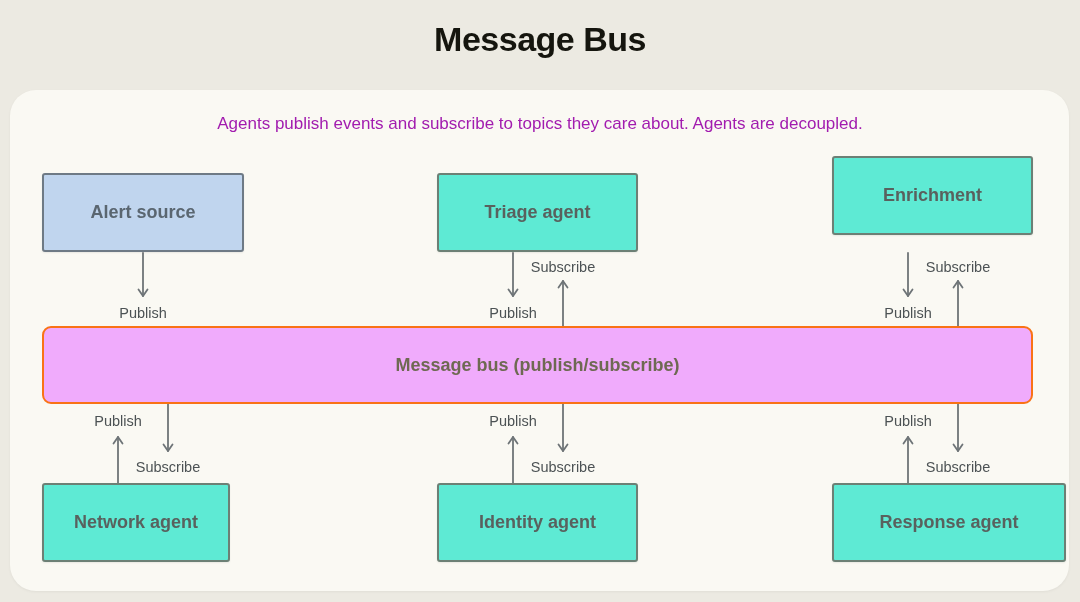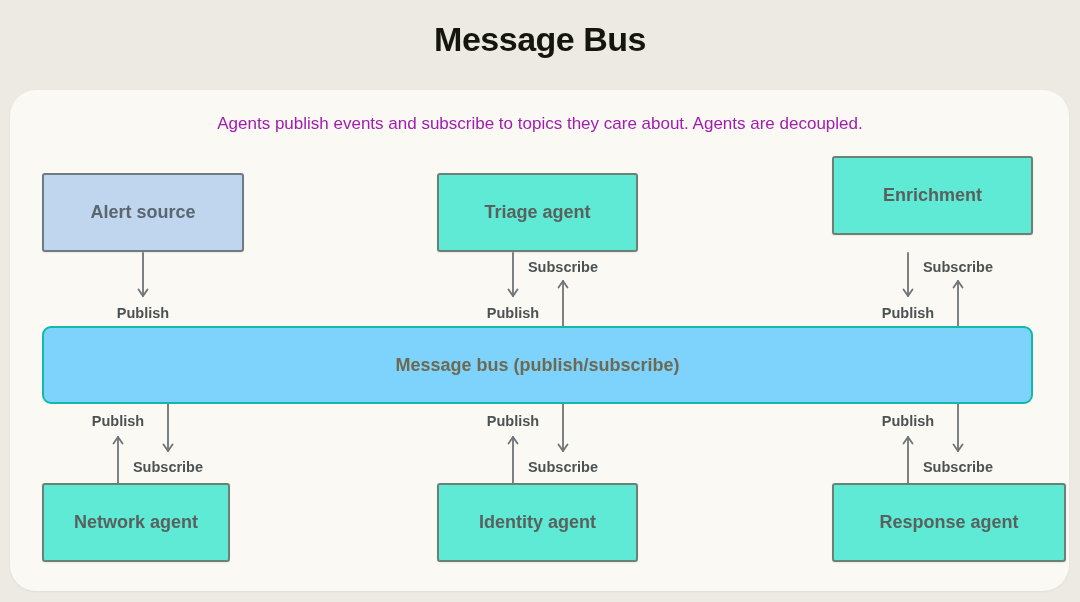--- a/index.html
+++ b/index.html
@@ -57,22 +57,22 @@
   }
   .node-green {
     background: #5eead4;
     border: 2px solid #6C8075;
     color: #59615E;
   }
   .bus-bar {
     position: absolute;
     left: 42px; top: 326px;
     width: 991px; height: 78px;
-    background: #7dd3fc;
-    border: 2px solid #14b8a6;
+    background: #f0abfc;
+    border: 2px solid #f97316;
     border-radius: 9px;
     display: flex;
     align-items: center;
     justify-content: center;
     font-size: 18px;
     font-weight: 600;
     color: #6E6952;
   }
   .arrow-layer {
     position: absolute;
@@ -86,21 +86,21 @@
     stroke-linecap: round;
   }
   .edge-label {
     position: absolute;
     width: 96px;
     height: 18px;
     line-height: 18px;
     margin-left: -48px;
     text-align: center;
     font-size: 14.5px;
-    font-weight: 700;
+    font-weight: 400;
     color: #4C5254;
   }
   
   .pos-alert     { left: 42px;  top: 173px; width: 202px; }
   .pos-triage    { left: 437px; top: 173px; width: 201px; }
   .pos-enrich    { left: 832px; top: 156px; width: 201px; }
   .pos-network   { left: 42px;  top: 483px; width: 188px; }
   .pos-identity  { left: 437px; top: 483px; width: 201px; }
   .pos-response  { left: 832px; top: 483px; width: 234px; }
 </style>

